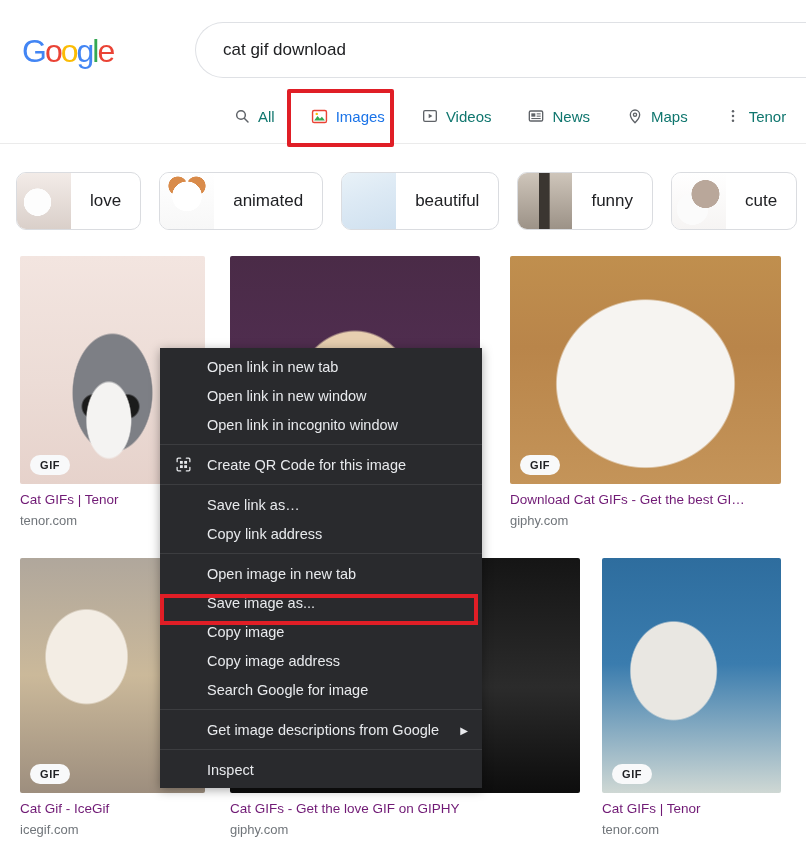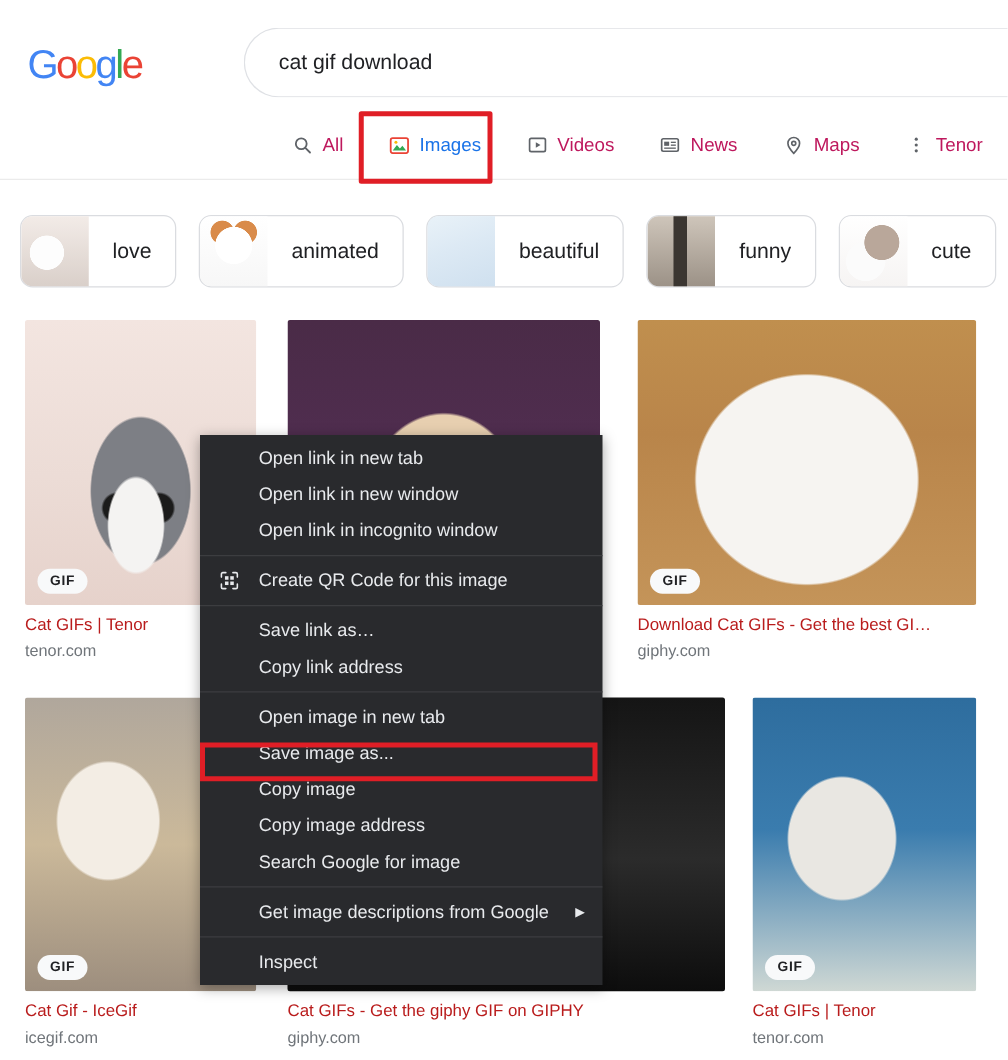--- a/index.html
+++ b/index.html
@@ -22,21 +22,21 @@
   .searchbar { position:absolute; left:195px; top:22px; width:640px; height:56px;
                border:1px solid #dfe1e5; border-right:none; border-radius:28px 0 0 28px;
                background:#fff; display:flex; align-items:center; }
   .search-text { padding-left:27px; font-size:17px; color:#202124; font-family:"Liberation Sans",sans-serif; }
 
   
   .navbar { position:absolute; left:0; top:88px; width:806px; height:56px;
             border-bottom:1px solid #ebebeb; }
   .tabs { position:absolute; left:215px; top:6px; display:flex; align-items:center; gap:0px; }
   .tab { display:flex; align-items:center; gap:7px; height:44px; padding:0 18px;
-         font-size:15px; color:#be185d; white-space:nowrap; cursor:pointer; }
+         font-size:15px; color:#0f766e; white-space:nowrap; cursor:pointer; }
   .tab.active { color:#1a73e8; }
   .tab .ic { display:inline-flex; align-items:center; justify-content:center; width:18px; height:18px; }
   .tab-hl { position:absolute; left:287px; top:89px; width:107px; height:58px;
             border:4px solid #e01e26; border-radius:2px; pointer-events:none; z-index:30; }
 
   
   .chips { position:absolute; left:0; top:162px; width:806px; height:78px; display:flex;
            align-items:center; padding-left:16px; gap:18px; }
   .chip { height:58px; border:1px solid #dadce0; border-radius:10px; background:#fff;
           display:flex; align-items:center; overflow:hidden; cursor:pointer; }
@@ -68,21 +68,21 @@
      linear-gradient(#ffffff,#f6f4f3);}
 
   
   .grid { position:absolute; left:0; top:250px; width:806px; }
   .cell { position:absolute; }
   .thumb { position:relative; width:100%; border-radius:2px; overflow:hidden;
            background:#eee; }
   .gif-badge { position:absolute; left:10px; bottom:9px; background:#f8f9fa;
                color:#202124; font-size:11px; font-weight:bold; letter-spacing:.6px;
                padding:4px 10px; border-radius:11px; font-family:"Liberation Sans",sans-serif; }
-  .cap-title { margin-top:7px; font-size:13.5px; color:#b91c1c; line-height:17px;
+  .cap-title { margin-top:7px; font-size:13.5px; color:#701a75; line-height:17px;
                white-space:nowrap; overflow:hidden; text-overflow:ellipsis; }
   .cap-site { margin-top:4px; font-size:13px; color:#70757a; line-height:17px; }
 
   
   .img-kitten1{background:
      radial-gradient(ellipse at 48% 72%, #f4f3f2 0 16%, transparent 17%),
      radial-gradient(circle at 40% 66%, #1b1b1b 0 6%, transparent 7%),
      radial-gradient(circle at 58% 66%, #1b1b1b 0 6%, transparent 7%),
      radial-gradient(ellipse at 50% 60%, #7d7f85 0 30%, transparent 31%),
      linear-gradient(180deg,#f3e5e0 0%,#ecdcd6 55%,#e6d2cb 100%);}
@@ -253,21 +253,21 @@
     <div class="cell" style="left:20px; top:308px; width:185px;">
       <div class="thumb img-kitten4" style="height:235px;">
         <div class="gif-badge">GIF</div>
       </div>
       <div class="cap-title">Cat Gif - IceGif</div>
       <div class="cap-site">icegif.com</div>
     </div>
 
     <div class="cell" style="left:230px; top:308px; width:350px;">
       <div class="thumb img-kitten5" style="height:235px;"></div>
-      <div class="cap-title">Cat GIFs - Get the giphy GIF on GIPHY</div>
+      <div class="cap-title">Cat GIFs - Get the love GIF on GIPHY</div>
       <div class="cap-site">giphy.com</div>
     </div>
 
     <div class="cell" style="left:602px; top:308px; width:179px;">
       <div class="thumb img-kitten6" style="height:235px;">
         <div class="gif-badge">GIF</div>
       </div>
       <div class="cap-title">Cat GIFs | Tenor</div>
       <div class="cap-site">tenor.com</div>
     </div>

